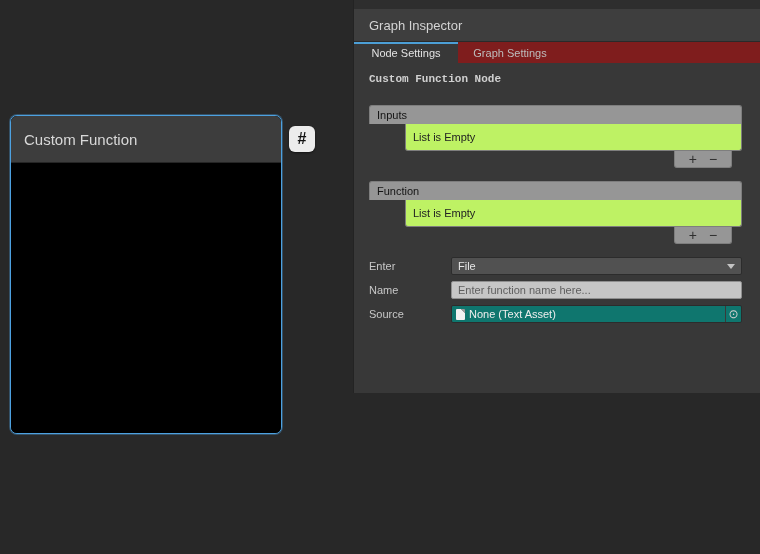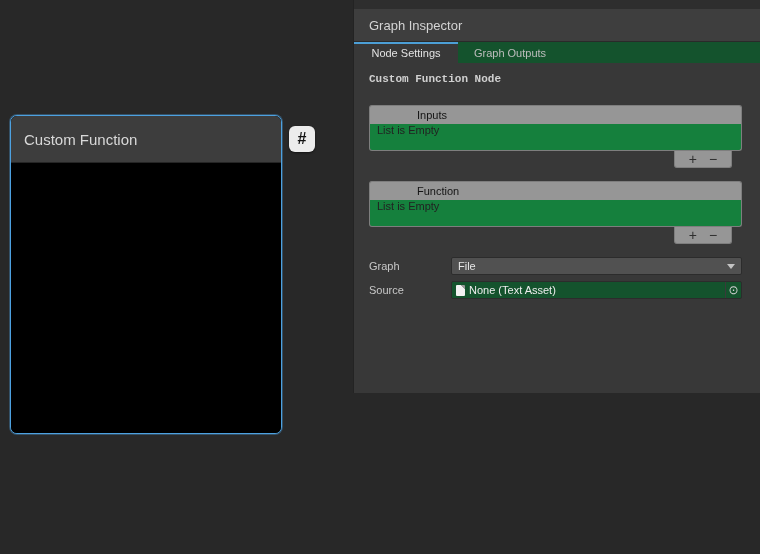--- a/index.html
+++ b/index.html
@@ -38,44 +38,44 @@
   .inspector {
     width: 407px; height: 393px; background: #383838;
     border-left: 1px solid #232323; display: flex; flex-direction: column;
   }
   .inspector-head { background: #2e2e2e; padding-top: 9px; }
   .inspector-titlebar {
     height: 33px; background: #3e3e3e; border-bottom: 1px solid #2a2a2a;
     display: flex; align-items: center; padding-left: 15px;
   }
   .inspector-titlebar span { font-size: 13px; color: #d4d4d4; }
-  .tabbar { height: 21px; background: #14532d; display: flex; }
+  .tabbar { height: 21px; background: #7f1d1d; display: flex; }
   .tab {
     width: 104px; height: 21px; font-size: 11px; text-align: center;
     line-height: 19px; color: #bdbdbd; border-top: 2px solid transparent;
     cursor: pointer;
   }
   .tab.active {
     background: #383838; color: #e2e2e2; border-top: 2px solid #4c9fd6;
   }
   .content { flex: 1; background: #383838; padding: 10px 18px 0 15px; }
   .section-title { font-size: 11px; font-weight: bold; color: #d0d0d0; margin-bottom: 20px; font-family: Liberation Mono, monospace; }
 
   
   .rlist { margin-bottom: 13px; }
   .rlist-header {
     height: 19px; background: #969696; border-radius: 3px 3px 0 0;
     display: flex; align-items: center; padding-left: 7px;
     border: 1px solid #7e7e7e; border-bottom: none;
   }
-  .rlist-header span { font-size: 11px; color: #141414; margin-left: 40px; }
+  .rlist-header span { font-size: 11px; color: #141414; }
   .rlist-body {
-    height: 27px; background: #15803d; border-radius: 0 0 3px 3px;
-    display: flex; padding-left: 7px;
-    border: 1px solid #7e7e7e; border-top: none;
+    height: 27px; background: #bef264; border-radius: 0 0 3px 3px;
+    display: flex; align-items: center; padding-left: 7px;
+    border: 1px solid #7e7e7e; border-top: none; margin-left: 36px;
   }
   .rlist-body span { font-size: 11px; color: #222; }
   .rlist-footer { height: 17px; display: flex; justify-content: flex-end; padding-right: 10px; }
   .rlist-footer-bar {
     width: 58px; height: 17px; background: #969696; border: 1px solid #7e7e7e;
     border-top: none; border-radius: 0 0 3px 3px;
     display: flex; align-items: center; justify-content: center; gap: 12px;
   }
   .rlist-btn {
     background: transparent; border: none; font-family: "Liberation Sans", sans-serif;
@@ -95,21 +95,21 @@
     width: 0; height: 0; border-left: 4px solid transparent;
     border-right: 4px solid transparent; border-top: 5px solid #c4c4c4;
   }
   .text-field {
     flex: 1; height: 18px; background: #c6c6c6; border: 1px solid #8f8f8f;
     border-radius: 2px; font-family: "Liberation Sans", sans-serif;
     font-size: 11px; color: #222; padding: 0 6px; outline: none;
   }
   .text-field::placeholder { color: #5f5f5f; opacity: 1; }
   .object-field {
-    flex: 1; height: 18px; background: #14532d; border: 1px solid #2c2c2c;
+    flex: 1; height: 18px; background: #0f766e; border: 1px solid #2c2c2c;
     border-radius: 2px; display: flex; align-items: center; padding: 0 0 0 4px;
     cursor: pointer;
   }
   .doc-icon {
     width: 9px; height: 11px; margin-right: 4px; flex: none;
     background: linear-gradient(225deg, #9a9a9a 0 3px, #f2f2f2 3px);
     border-radius: 1px;
   }
   .object-value { flex: 1; font-size: 11px; color: #ededed; }
   .object-picker {
@@ -135,21 +135,21 @@
     </div>
   </div>
 
   <aside class="inspector">
     <div class="inspector-head">
       <div class="inspector-titlebar">
         <span>Graph Inspector</span>
       </div>
       <div class="tabbar">
         <div class="tab active">Node Settings</div>
-        <div class="tab">Graph Outputs</div>
+        <div class="tab">Graph Settings</div>
       </div>
     </div>
 
     <div class="content">
       <div class="section-title">Custom Function Node</div>
 
       <div class="rlist">
         <div class="rlist-header">
           <span>Inputs</span>
         </div>
@@ -173,27 +173,31 @@
         </div>
         <div class="rlist-footer">
           <div class="rlist-footer-bar">
             <button class="rlist-btn">+</button>
             <button class="rlist-btn">−</button>
           </div>
         </div>
       </div>
 
       <div class="field-row">
-        <span class="field-label">Graph</span>
+        <span class="field-label">Enter</span>
         <div class="dropdown">
           <span class="dropdown-value">File</span>
           <span class="dropdown-arrow"></span>
         </div>
       </div>
 
+      <div class="field-row">
+        <span class="field-label">Name</span>
+        <input class="text-field" type="text" placeholder="Enter function name here..." style="">
+      </div>
 
       <div class="field-row">
         <span class="field-label">Source</span>
         <div class="object-field">
           <span class="doc-icon"></span>
           <span class="object-value">None (Text Asset)</span>
           <span class="object-picker">
             <span>⊙</span>
           </span>
         </div>

